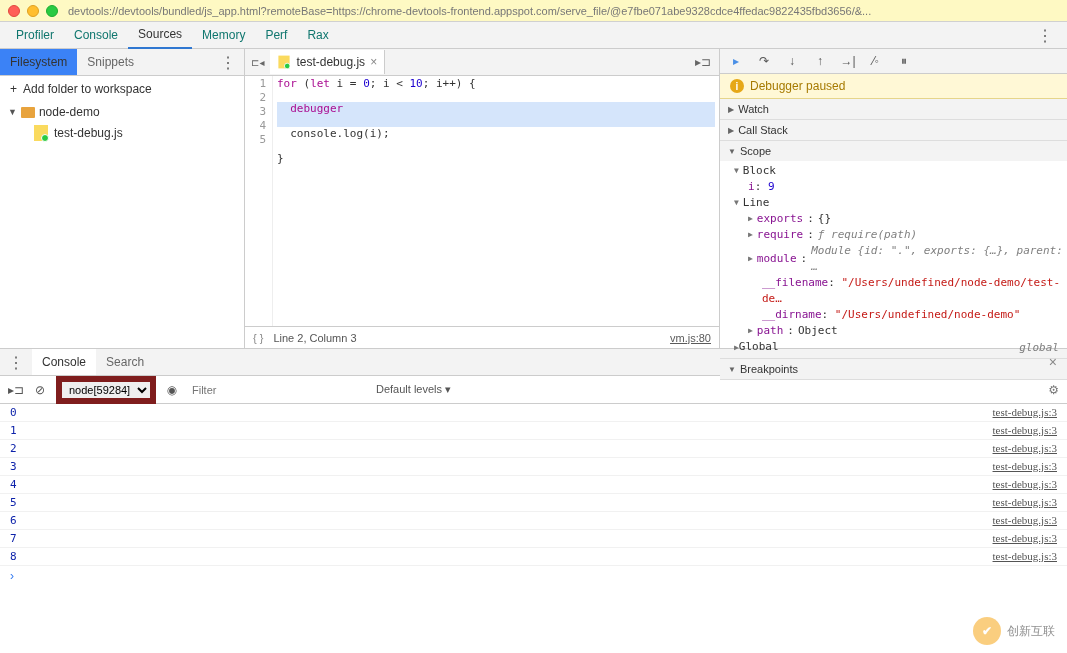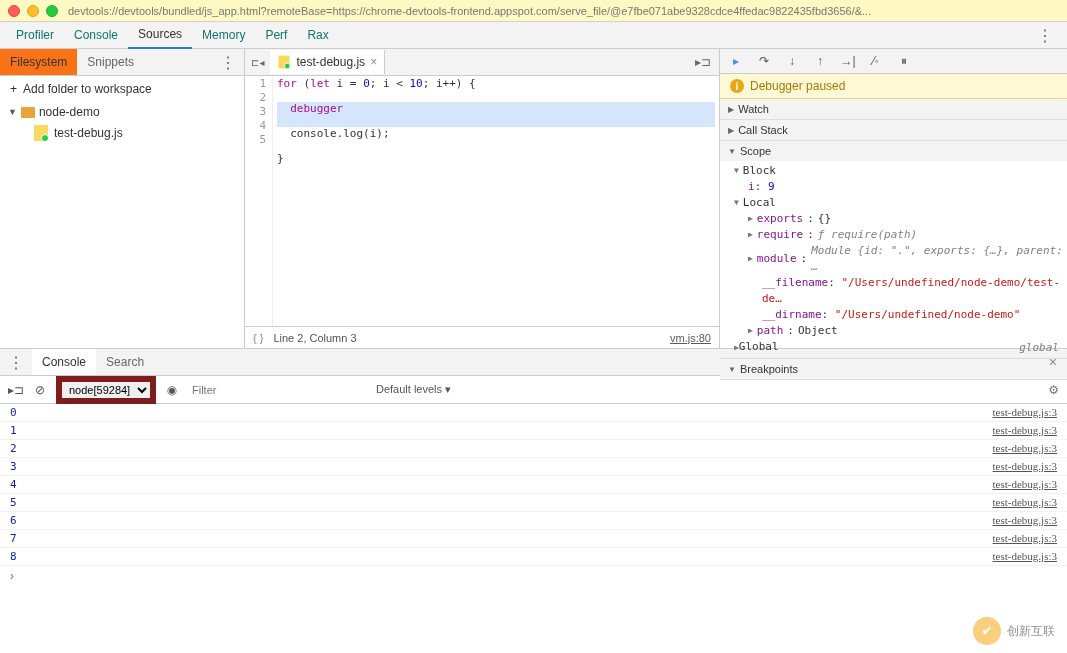--- a/index.html
+++ b/index.html
@@ -12,21 +12,21 @@
 .green { background: #29ca42; border: 1px solid #1dad30; }
 .url { color: #777; font-size: 11px; white-space: nowrap; overflow: hidden; text-overflow: ellipsis; }
 .main-tabs { height: 27px; display: flex; align-items: center; background: #f3f3f3; border-bottom: 1px solid #ccc; padding: 0 6px; }
 .main-tab { padding: 6px 10px; color: #0f766e; cursor: pointer; }
 .main-tab.active { color: #333; border-bottom: 2px solid #2f77d1; }
 .main-tabs .more { margin-left: auto; padding: 4px 8px; color: #666; font-size: 16px; }
 .workspace { display: flex; height: 300px; border-bottom: 1px solid #ccc; }
 .left-pane { width: 245px; border-right: 1px solid #ccc; display: flex; flex-direction: column; }
 .left-tabs { display: flex; align-items: center; height: 27px; border-bottom: 1px solid #ccc; background: #f3f3f3; }
 .left-tab { padding: 6px 10px; color: #666; cursor: pointer; }
-.left-tab.active { color: #333; background: #f97316; }
+.left-tab.active { color: #333; background: #3b82f6; }
 .left-tabs .more2 { margin-left: auto; padding: 0 8px; font-size: 16px; color: #666; }
 .add-folder { padding: 6px 10px; color: #333; cursor: pointer; display: flex; align-items: center; gap: 6px; }
 .folder-row { display: flex; align-items: center; gap: 4px; padding: 3px 8px; cursor: pointer; }
 .folder-row .tri { font-size: 9px; color: #555; }
 .folder-icon { width: 14px; height: 11px; background: #e8a33d; border-radius: 1px; display: inline-block; }
 .file-row { display: flex; align-items: center; gap: 6px; padding: 3px 8px 3px 34px; cursor: pointer; }
 .js-icon { width: 14px; height: 16px; display: inline-flex; align-items: center; justify-content: center; background: #fada5e; font-size: 8px; position: relative; }
 .js-icon::after { content: ""; position: absolute; right: -1px; bottom: -1px; width: 6px; height: 6px; background: #29ca42; border-radius: 50%; border: 1px solid #fff; }
 .center-pane { flex: 1; display: flex; flex-direction: column; border-right: 1px solid #ccc; }
 .editor-tabs { display: flex; align-items: center; height: 27px; border-bottom: 1px solid #ccc; background: #f3f3f3; }
@@ -192,21 +192,21 @@
           <span>Scope</span>
         </div>
       <div class="sec-body">
         <div class="sc-row">
             <span class="tri2">▼</span>
             <span>Block</span>
           </div>
         <div class="indent"><span class="prop">i</span>: <span class="val">9</span></div>
         <div class="sc-row">
             <span class="tri2">▼</span>
-            <span>Local</span>
+            <span>Line</span>
           </div>
         <div class="indent sc-row"><span class="tri2">▶</span><span class="prop">exports</span>: <span>{}</span></div>
         <div class="indent sc-row"><span class="tri2">▶</span><span class="prop">require</span>: <span class="obj">ƒ require(path)</span></div>
         <div class="indent sc-row"><span class="tri2">▶</span><span class="prop">module</span>: <span class="obj">Module {id: ".", exports: {…}, parent: …</span></div>
         <div class="indent2"><span class="prop">__filename</span>: <span class="str">"/Users/undefined/node-demo/test-de…</span></div>
         <div class="indent2"><span class="prop">__dirname</span>: <span class="str">"/Users/undefined/node-demo"</span></div>
         <div class="indent sc-row"><span class="tri2">▶</span><span class="prop">path</span>: <span>Object</span></div>
         <div class="sc-row global-row">
             <span><span class="tri2">▶</span><span>Global</span></span>
             <span class="obj">global</span>

